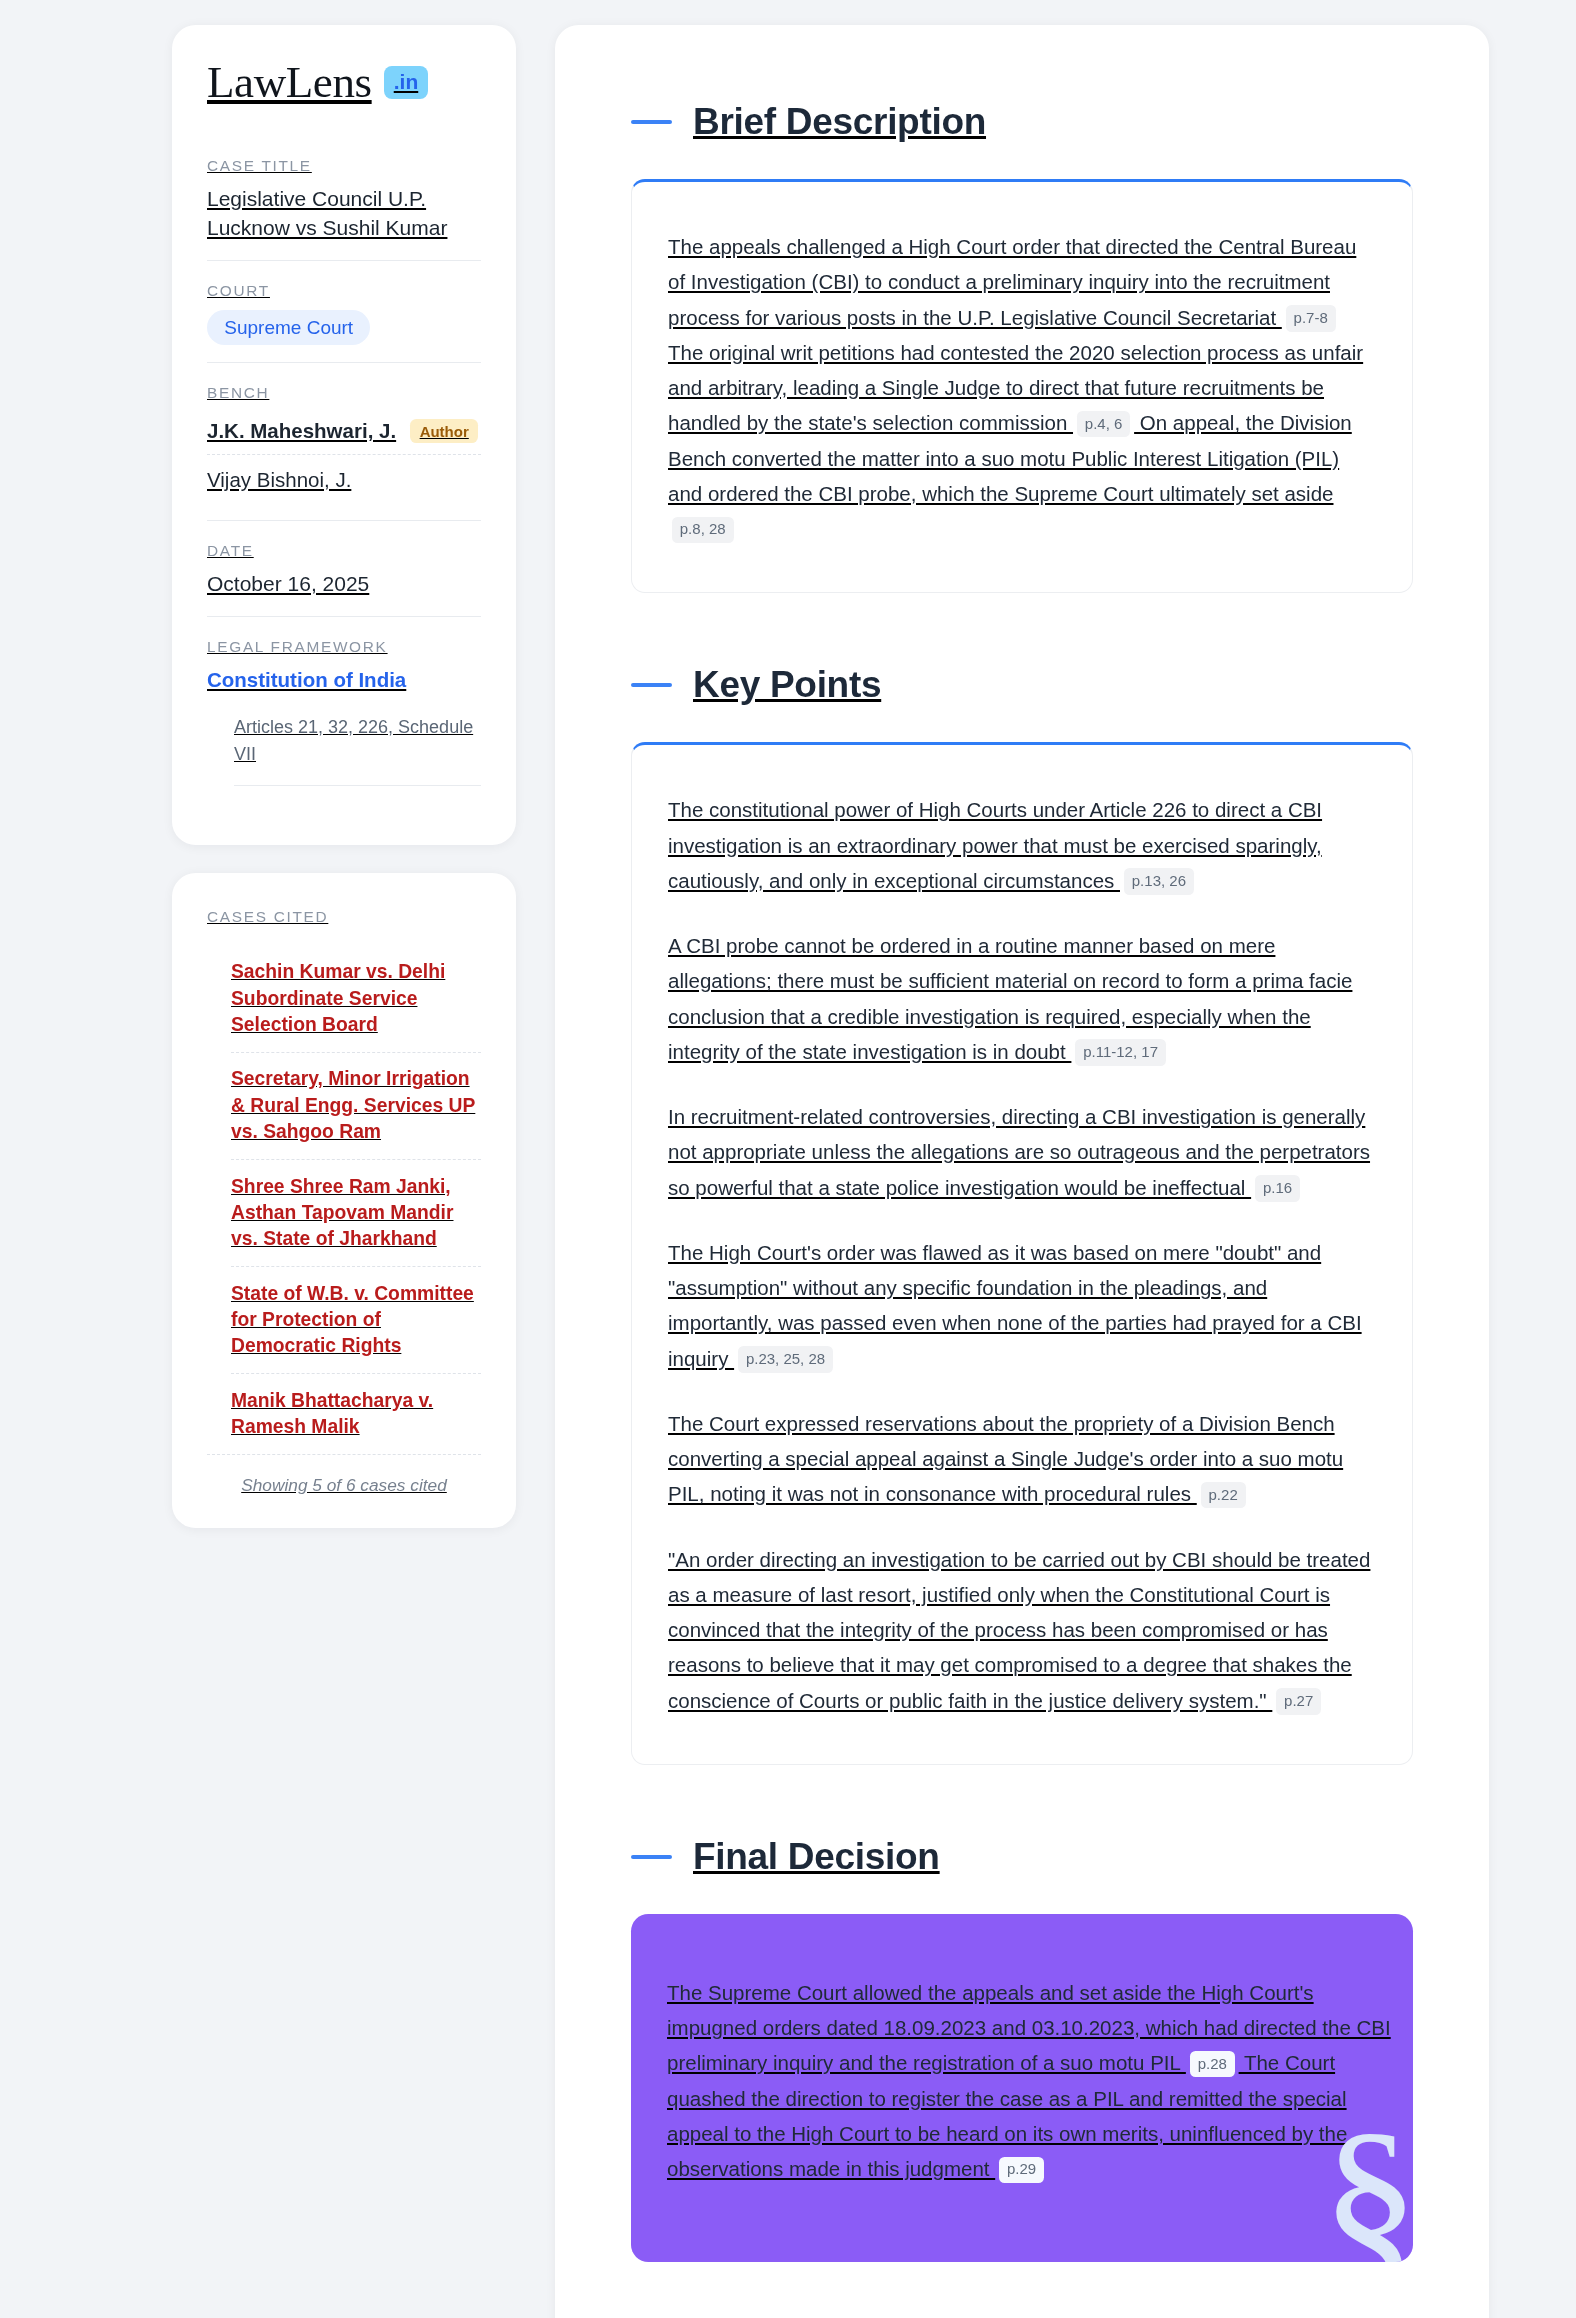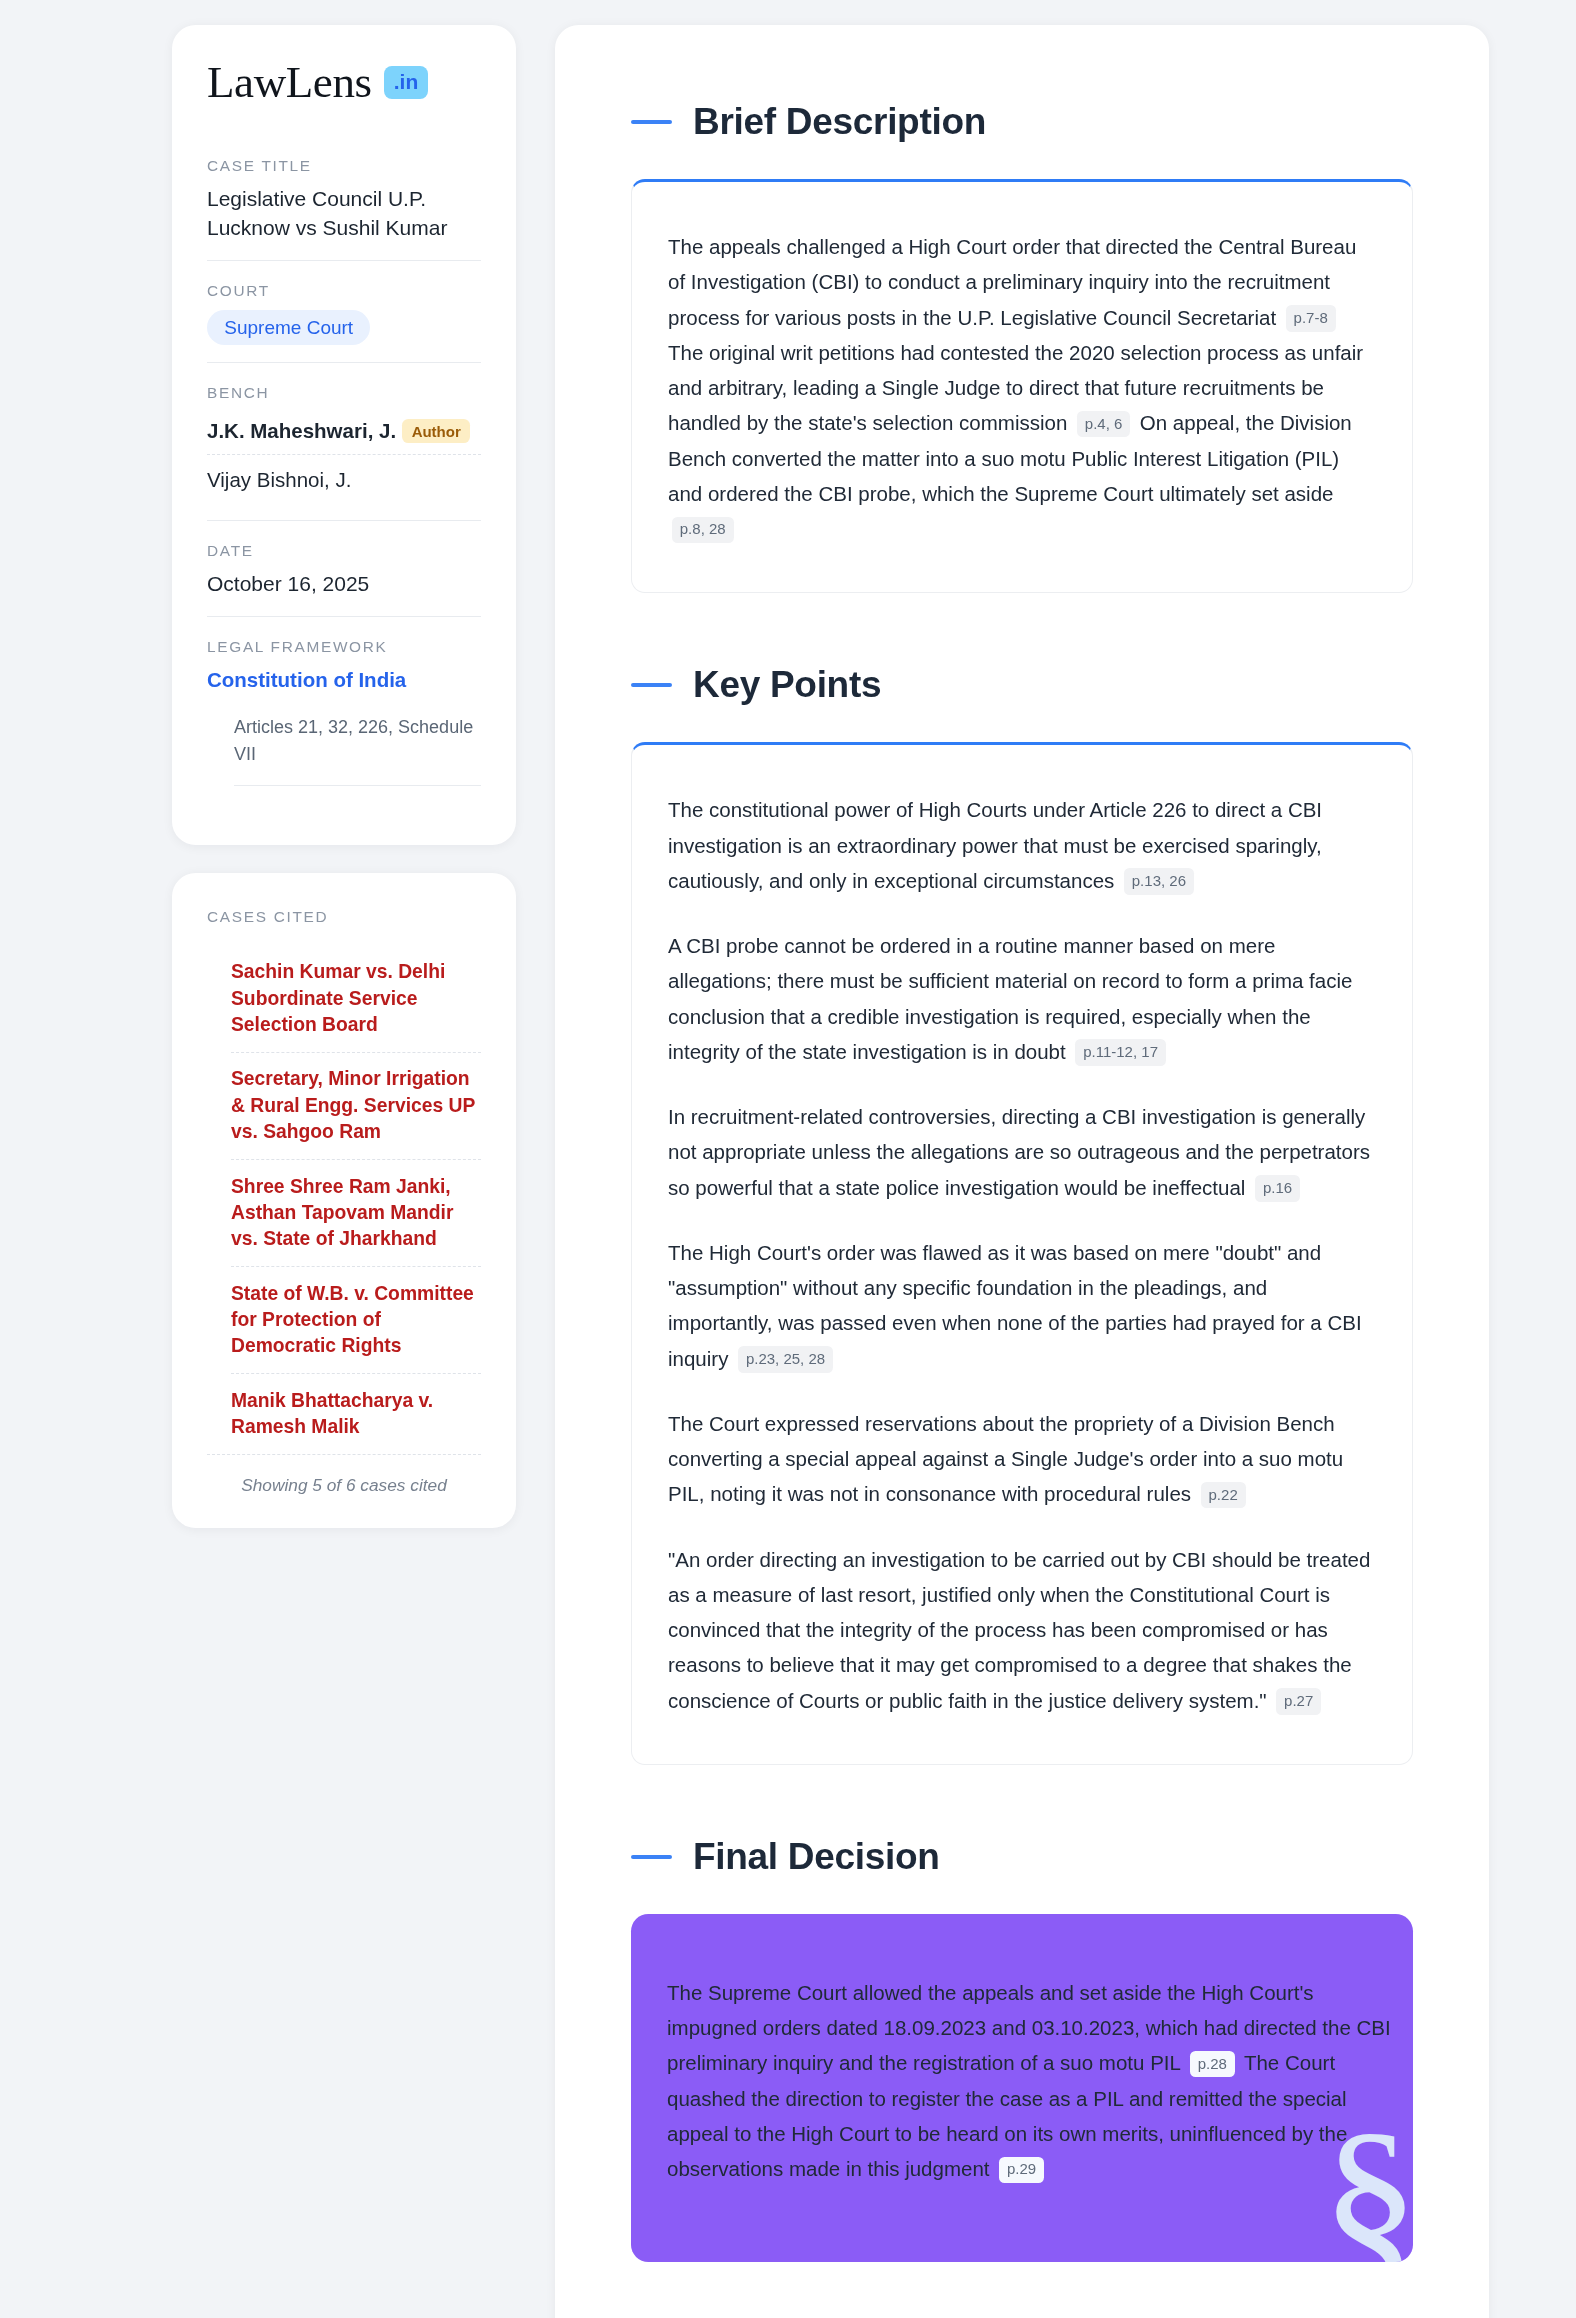--- a/index.html
+++ b/index.html
@@ -13,20 +13,21 @@
   }
 
   .page {
     width: 1568px;
     height: 2319px;
     position: relative;
     display: flex;
     align-items: flex-start;
     padding: 25px 79px 0 172px;
     gap: 39px;
+    text-decoration: underline;
   }
 
   
   .sidebar {
     width: 344px;
     flex: 0 0 344px;
     display: flex;
     flex-direction: column;
     gap: 28px;
   }
@@ -89,21 +90,21 @@
     font-size: 19px;
     font-weight: 500;
     border-radius: 787px;
     padding: 7.9px 17.3px;
     line-height: 1;
   }
 
   .judge-row {
     display: flex;
     align-items: center;
-    gap: 6px;
+    gap: 14px;
     padding: 7px 0 11px 0;
   }
   .judge-row + .judge-row {
     border-top: 0.8px dashed #dfe3e9;
     padding-top: 12.6px;
   }
   .judge-name {
     font-size: 20.5px;
     color: #1c2530;
   }

